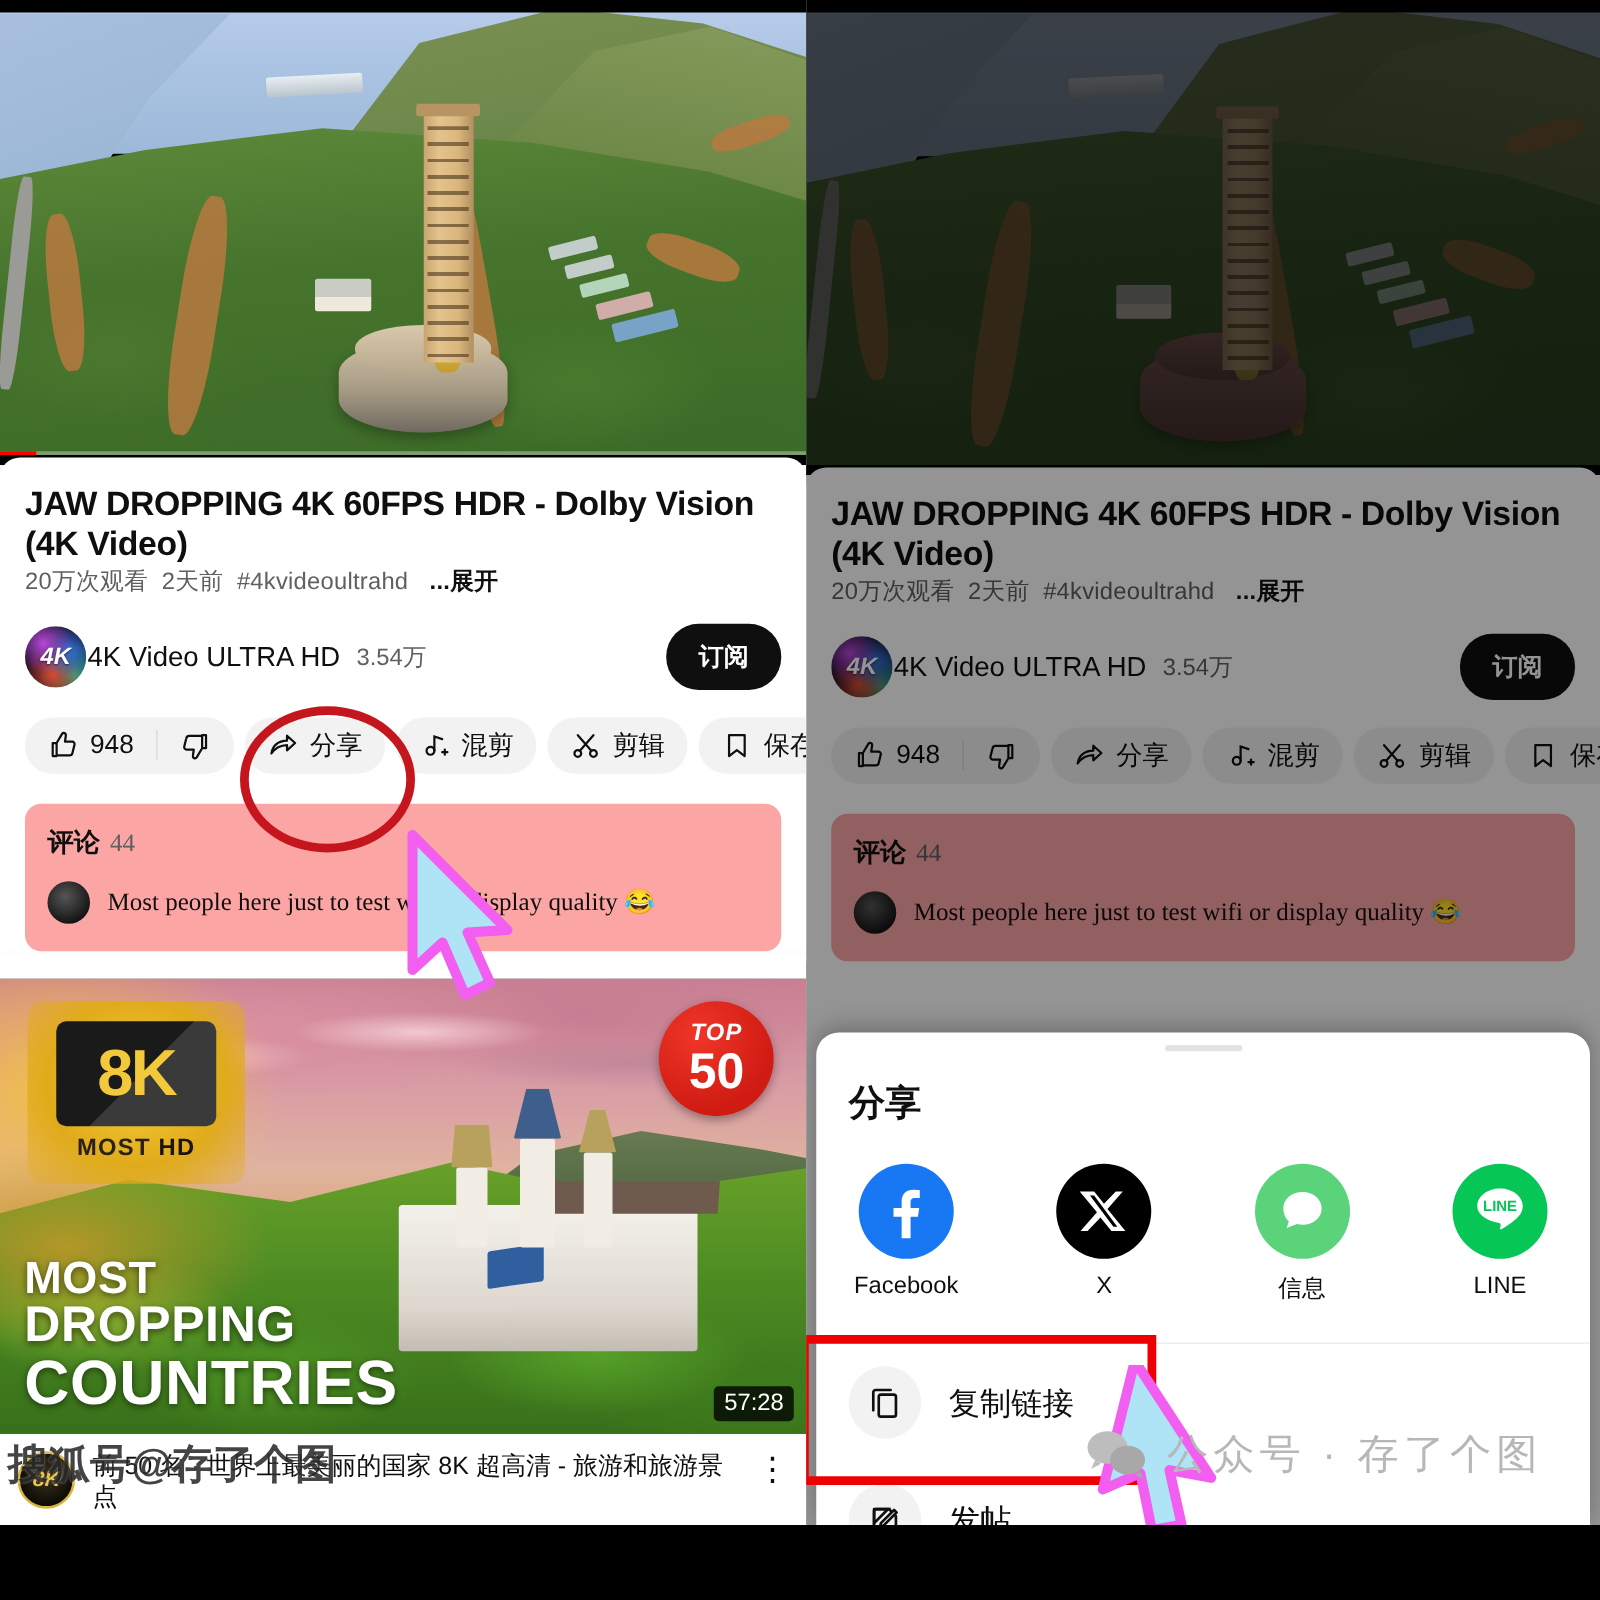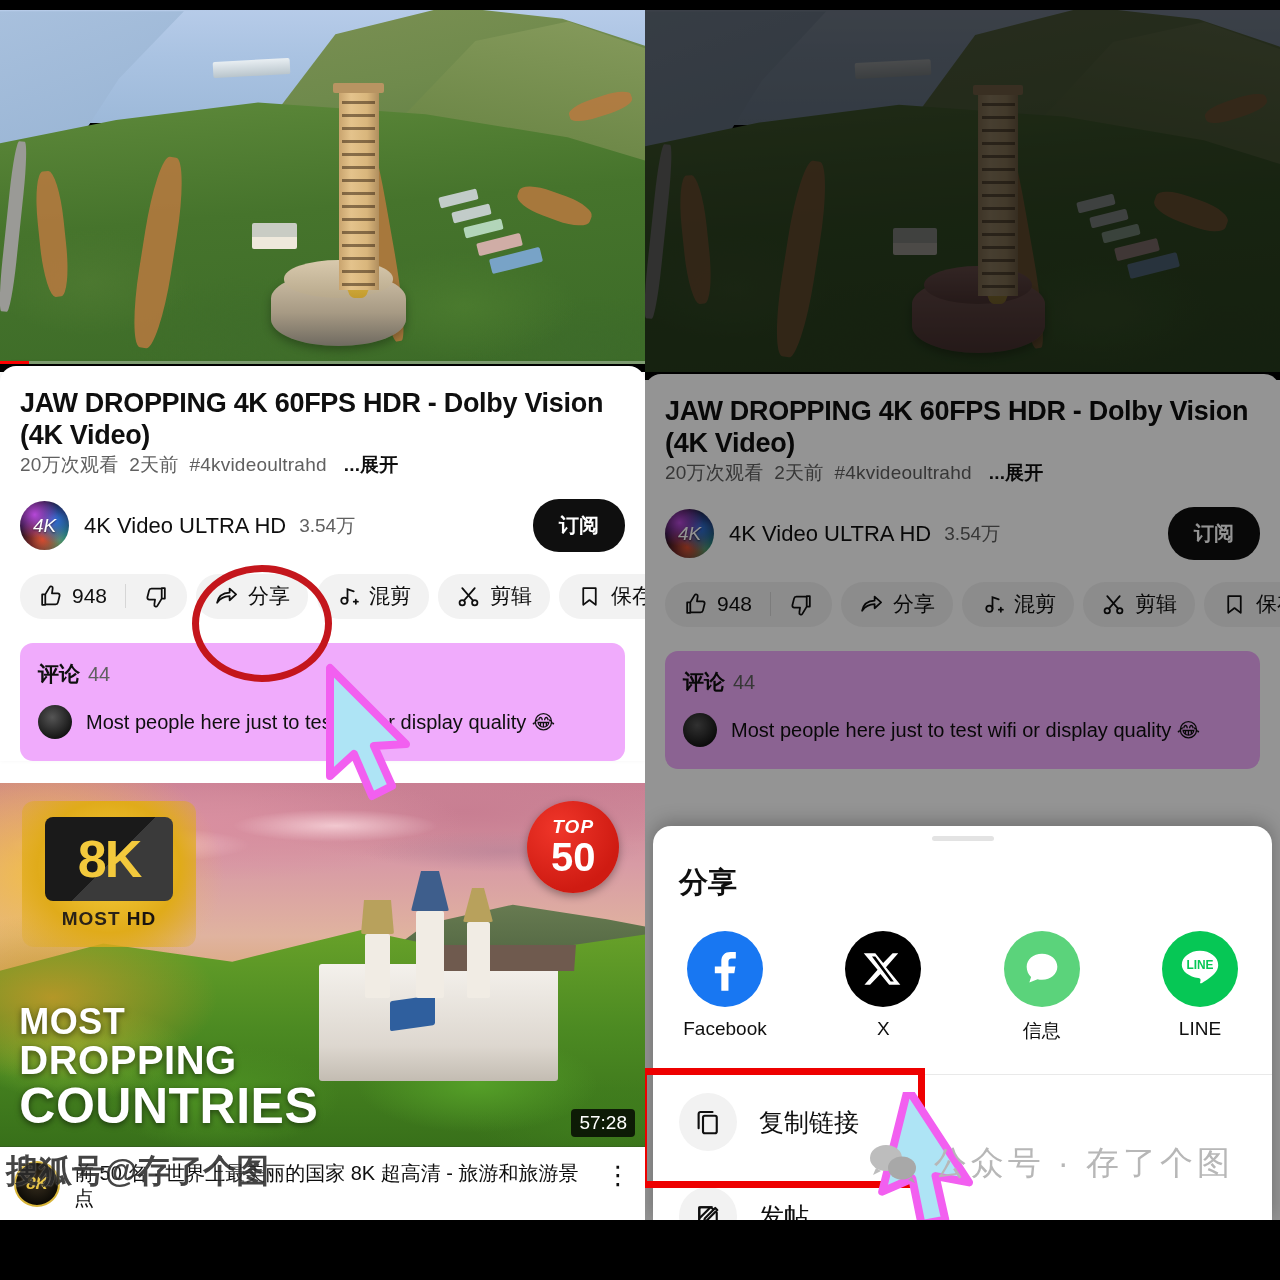--- a/index.html
+++ b/index.html
@@ -145,24 +145,24 @@
     background:
       radial-gradient(circle at 30% 28%, #b648d8 0%, rgba(182,72,216,0) 48%),
       radial-gradient(circle at 72% 40%, #2f6fd8 0%, rgba(47,111,216,0) 50%),
       radial-gradient(circle at 46% 78%, #d84a2f 0%, rgba(216,74,47,0) 52%),
       radial-gradient(circle at 80% 80%, #27b07a 0%, rgba(39,176,122,0) 50%),
       #160c20;
     position:relative; overflow:hidden;
   }
   .avatar .tag {
     position:absolute; inset:0; display:flex; align-items:center; justify-content:center;
-    color:#fff; font-size:19px; font-weight:400; font-style:italic;
+    color:#fff; font-size:19px; font-weight:700; font-style:italic;
     text-shadow:0 1px 2px rgba(0,0,0,.6);
   }
-  .chan-name { margin-left:15px; font-size:22px; font-weight:500; color:#0f0f0f; }
+  .chan-name { margin-left:1px; font-size:22px; font-weight:500; color:#0f0f0f; }
   .chan-subs { margin-left:13px; font-size:19px; color:#606060; }
   .sub-btn {
     margin-left:auto; background:#0f0f0f; color:#fff; border:none;
     border-radius:26px; padding:13px 26px; font-size:20px; font-weight:600;
     font-family:inherit; cursor:pointer;
   }
 
   .action-row {
     display:flex; gap:9px; margin-top:22px; align-items:center;
   }
@@ -176,22 +176,23 @@
     display:flex; align-items:center; background:#f2f2f2; border-radius:22px; height:45px;
   }
   .chip-split .half {
     display:flex; align-items:center; gap:9px; padding:0 18px; height:100%;
     font-size:21px; color:#0f0f0f; cursor:pointer;
   }
   .chip-split .divider { width:1px; height:24px; background:#d6d6d6; }
   .ic { width:25px; height:25px; flex:none; display:block; }
 
   .comments {
-    margin-top:24px; background:#f0abfc; border-radius:13px;
+    margin-top:24px; background:#fca5a5; border-radius:13px;
     padding:17px 18px 22px 18px;
+    font-family:Liberation Serif, serif;
   }
   .cm-head { font-size:21px; font-weight:700; color:#0f0f0f; }
   .cm-head .cnt { font-size:20px; font-weight:400; color:#606060; margin-left:8px; }
   .cm-row { display:flex; align-items:center; margin-top:17px; gap:14px; }
   .cm-av {
     width:34px; height:34px; border-radius:50%; flex:none;
     background:radial-gradient(circle at 42% 36%,#555 0%,#151515 72%);
   }
   .cm-txt { font-size:20px; color:#0f0f0f; }
 

